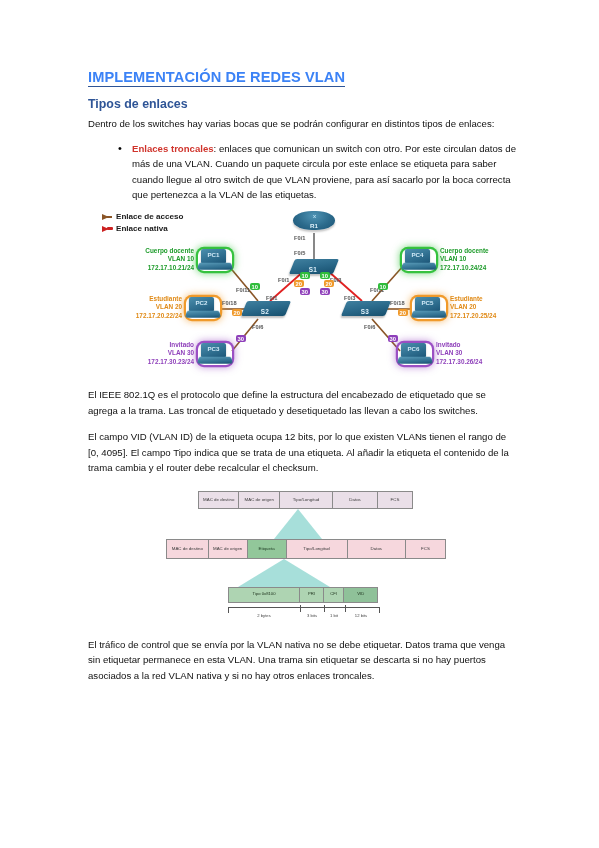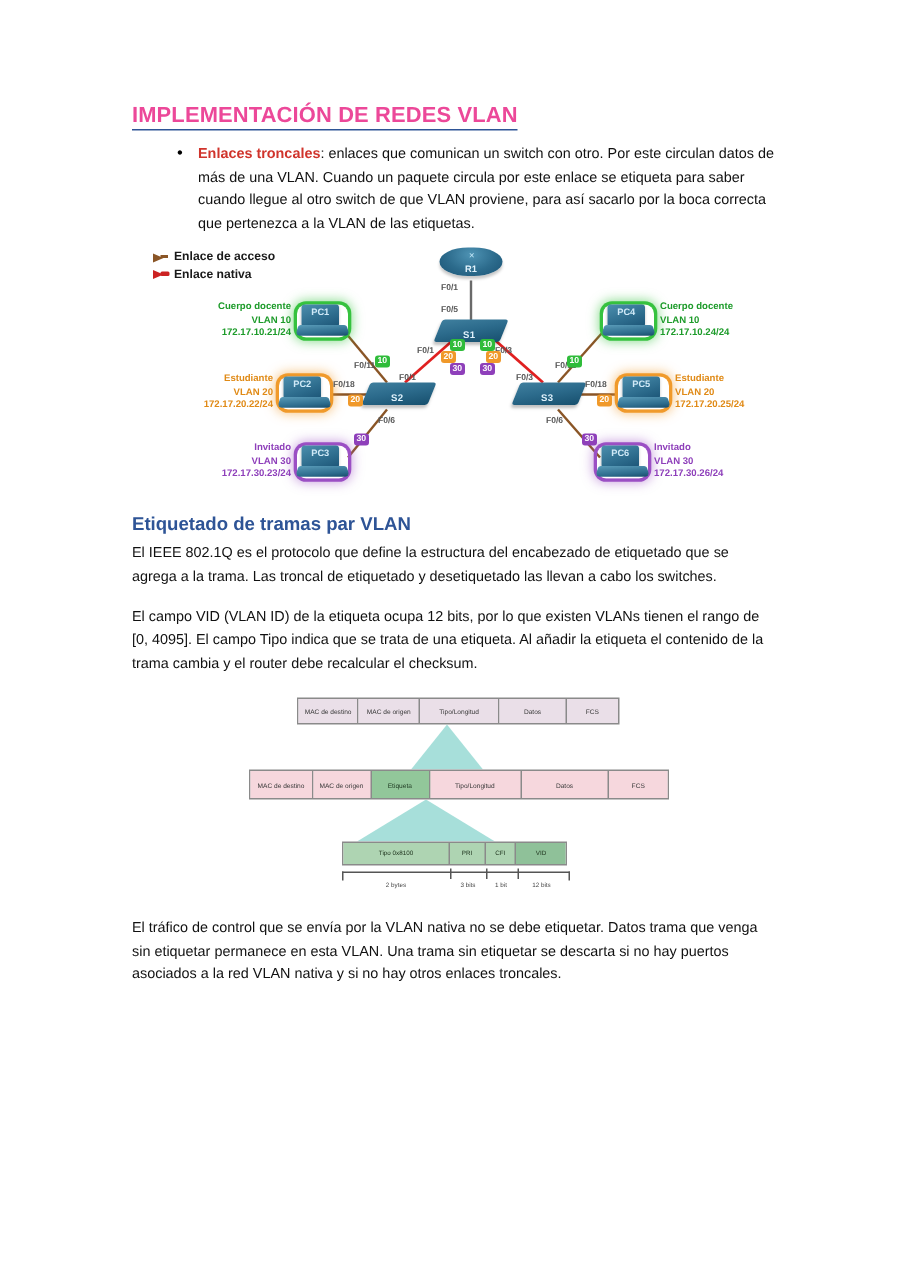--- a/index.html
+++ b/index.html
@@ -27,21 +27,21 @@
     position: absolute;
     left: 88px;
     top: 68px;
     width: 430px;
   }
 
   
   h1.doc-title {
     font-size: 14.6px;
     font-weight: bold;
-    color: #ec4899;
+    color: #3b82f6;
     margin: 0 0 5px 0;
     letter-spacing: 0.1px;
     border-bottom: 1.4px solid #2E5496;
     display: inline-block;
     padding-bottom: 0px;
     line-height: 1.25;
   }
   h2.sec-title {
     font-size: 12.4px;
     font-weight: bold;
@@ -304,21 +304,23 @@
   }
 </style>
 </head>
 <body>
 
 <div class="page">
   <div class="content">
 
     <h1 class="doc-title">IMPLEMENTACIÓN DE REDES VLAN</h1>
 
-
+    <h2 class="sec-title">Tipos de enlaces</h2>
+
+    <p class="body tight">Dentro de los switches hay varias bocas que se podrán configurar en distintos tipos de enlaces:</p>
 
     <ul class="bullets">
       <li><span class="redlbl">Enlaces troncales</span><span>: </span><span>enlaces que </span><span class="b">comunican un switch con otro</span><span>. Por este circulan </span><span class="b">datos de más de una VLAN</span><span>. Cuando un </span><span class="b">paquete</span><span> circula por este enlace </span><span class="b">se etiqueta</span><span> para saber cuando llegue al otro switch de que VLAN proviene, para así sacarlo por la boca correcta que pertenezca a la VLAN de las etiquetas.</span></li>
     </ul>
 
     
     <div class="diagram-wrap">
 
       <div class="legend">
         <div class="row">
@@ -483,21 +485,20 @@
         </div>
         <div class="cap p" style="left:270px; top:132px;">
           <div>Invitado</div>
           <div>VLAN 30</div>
           <div>172.17.30.26/24</div>
         </div>
       </div>
     </div>
 
     
-    <h2 class="sec-title spaced">Etiquetado de tramas par VLAN</h2>
 
     <p class="body">El IEEE 802.1Q es el protocolo que define la estructura del encabezado de etiquetado que se agrega a la trama. Las troncal de etiquetado y desetiquetado las llevan a cabo los switches.</p>
     <p class="body">El campo VID (VLAN ID) de la etiqueta ocupa 12 bits, por lo que existen VLANs tienen el rango de [0, 4095]. El campo Tipo indica que se trata de una etiqueta. Al añadir la etiqueta el contenido de la trama cambia y el router debe recalcular el checksum.</p>
 
     
     <div class="frame-wrap">
 
       <div class="fan f1"></div>
       <div class="fan f2"></div>
 

